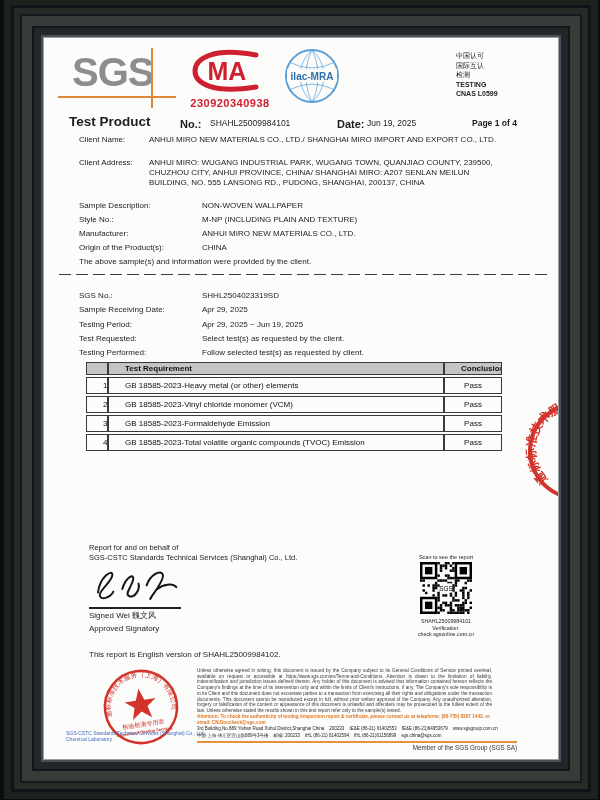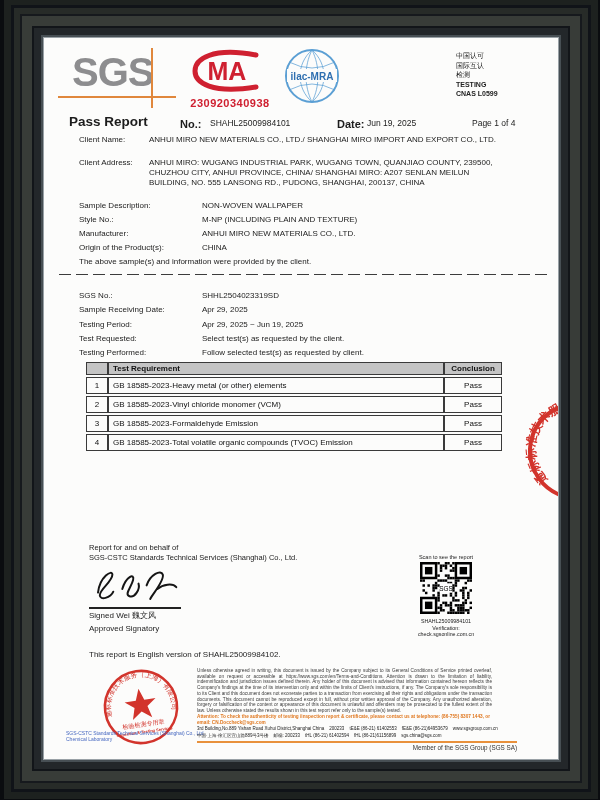--- a/index.html
+++ b/index.html
@@ -41,21 +41,21 @@
   .accred .b{font-weight:bold;}
   
   .title{font-size:13.5px;font-weight:bold;}
   .meta-label{font-size:11px;font-weight:bold;}
   .meta-value{font-size:8.5px;}
   
   .f-label,.f-value{font-size:8px;line-height:10px;}
   .dashline{height:1px;background:repeating-linear-gradient(90deg,#3c3c3c 0 12px,transparent 12px 17px);}
   
   table.results{border-collapse:separate;border-spacing:0 2px;font-size:8px;color:#111;table-layout:fixed;}
-  table.results th,table.results td{border:1px solid #3a3a3a;padding:0 4px;height:15px;overflow:hidden;white-space:nowrap;}
+  table.results th,table.results td{border:1px solid #3a3a3a;padding:0 16px;height:15px;overflow:hidden;white-space:nowrap;}
   table.results thead th{background:#c4c4c4;font-weight:bold;text-align:left;height:11px;}
   table.results th.c-con{text-align:center;}
   td.cell-no{text-align:center;}
   td.cell-pass{text-align:center;}
   
   .sig-small{font-size:7.5px;line-height:9.5px;}
   .sig-name{font-size:8px;line-height:10px;}
   .sig-line{height:1.5px;background:#222;}
   
   .qr-cap{font-size:5.5px;line-height:7px;color:#222;text-align:center;}
@@ -107,26 +107,26 @@
 
 
   <div class="abs accred" style="left:412px;top:13px;">
     <div>中国认可</div>
     <div>国际互认</div>
     <div>检测</div>
     <div class="b">TESTING</div>
     <div class="b">CNAS L0599</div>
   </div>
 
-  <div class="abs title" style="left:25px;top:76px;">Pass Report</div>
+  <div class="abs title" style="left:25px;top:76px;">Test Product</div>
   <span class="abs meta-label" style="left:136px;top:80px;">No.:</span>
   <span class="abs meta-value" style="left:166px;top:80px;">SHAHL25009984101</span>
   <span class="abs meta-label" style="left:293px;top:80px;">Date:</span>
   <span class="abs meta-value" style="left:323px;top:80px;">Jun 19, 2025</span>
-  <span class="abs meta-value" style="left:428px;top:80px;">Page 1 of 4</span>
+  <span class="abs meta-value" style="left:428px;top:80px;font-weight:bold;">Page 1 of 4</span>
 
   <span class="abs f-label" style="left:35px;top:97px;">Client Name:</span>
   <span class="abs f-value" style="left:105px;top:97px;width:352px;">ANHUI MIRO NEW MATERIALS CO., LTD./ SHANGHAI MIRO IMPORT AND EXPORT CO., LTD.</span>
   <span class="abs f-label" style="left:35px;top:120px;">Client Address:</span>
   <span class="abs f-value" style="left:105px;top:120px;width:352px;">ANHUI MIRO: WUGANG INDUSTRIAL PARK, WUGANG TOWN, QUANJIAO COUNTY, 239500, CHUZHOU CITY, ANHUI PROVINCE, CHINA/ SHANGHAI MIRO: A207 SENLAN MEILUN BUILDING, NO. 555 LANSONG RD., PUDONG, SHANGHAI, 200137, CHINA</span>
 
   <span class="abs f-label" style="left:35px;top:163px;">Sample Description:</span>
   <span class="abs f-value" style="left:158px;top:163px;">NON-WOVEN WALLPAPER</span>
   <span class="abs f-label" style="left:35px;top:177px;">Style No.:</span>
   <span class="abs f-value" style="left:158px;top:177px;">M-NP (INCLUDING PLAIN AND TEXTURE)</span>

